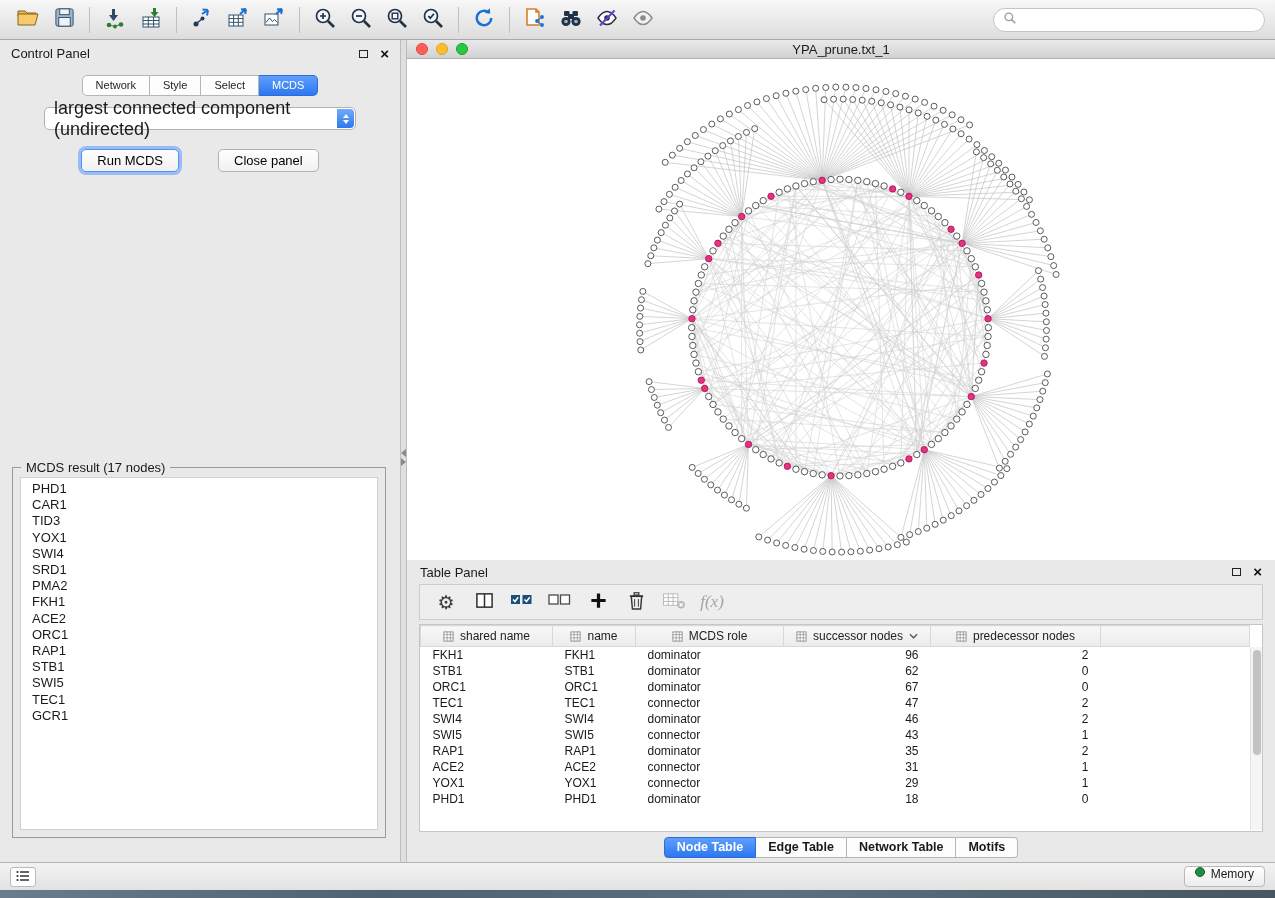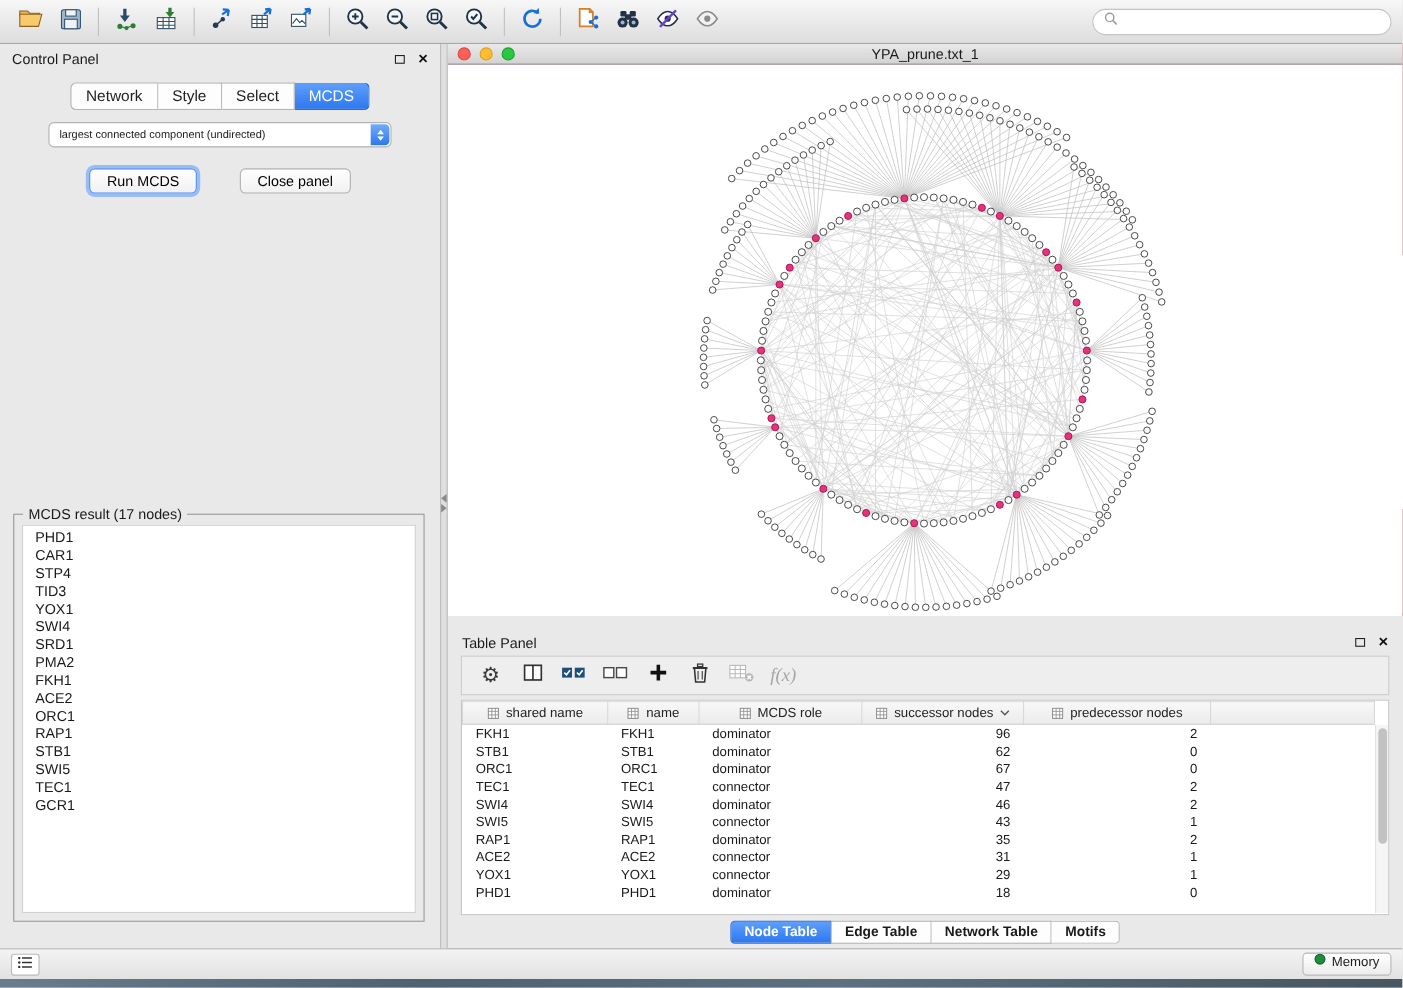--- a/index.html
+++ b/index.html
@@ -21,29 +21,29 @@
   .main { flex:1; display:flex; min-height:0; }
 
   
   .control-panel { width:400px; flex:0 0 400px; background:#e9e9e9; position:relative; }
   .cp-header { height:27px; display:flex; align-items:center; padding:0 11px; font-size:13px; }
   .win-controls { margin-left:auto; display:flex; align-items:center; gap:12px; }
   .sq-btn { width:9px; height:8px; border:1.5px solid #222; display:inline-block; }
   .x-btn { font-size:15px; font-weight:bold; color:#111; line-height:10px; }
 
   .cp-tabs { display:flex; justify-content:center; margin-top:8px; }
-  .cp-tab { padding:3px 13px 4px; font-size:14px; background:#fdfdfd; border:1px solid #b5b5b5; border-left:none; color:#222; }
+  .cp-tab { padding:3px 13px 4px; font-size:11px; background:#fdfdfd; border:1px solid #b5b5b5; border-left:none; color:#222; }
   .cp-tab:first-child { border-left:1px solid #b5b5b5; border-radius:5px 0 0 5px; }
   .cp-tab:last-child { border-radius:0 5px 5px 0; }
   .cp-tab.selected { background:linear-gradient(#5e9efc,#2d78ef); border-color:#2b6cd8; color:#fff; }
 
   .cp-opt-label { text-align:center; margin-top:24px; font-size:13px; }
 
   .cp-select { width:312px; height:23px; margin:11px auto 0; background:#fff; border:1px solid #b2b2b2;
-               border-radius:5px; display:flex; align-items:center; padding-left:9px; font-size:10px; position:relative; }
+               border-radius:5px; display:flex; align-items:center; padding-left:9px; font-size:18px; position:relative; }
   .cp-select .stepper { position:absolute; right:1px; top:1px; bottom:1px; width:17px;
                background:linear-gradient(#72abfa,#2d78ef); border-radius:0 4px 4px 0;
                display:flex; flex-direction:column; align-items:center; justify-content:center; gap:2px; }
   .tri-up { width:0; height:0; border-left:3.5px solid transparent; border-right:3.5px solid transparent; border-bottom:4px solid #fff; }
   .tri-dn { width:0; height:0; border-left:3.5px solid transparent; border-right:3.5px solid transparent; border-top:4px solid #fff; }
 
   .cp-buttons { display:flex; justify-content:center; gap:39px; margin-top:19px; }
   .btn { height:23px; padding:0 15px; font-size:13px; background:linear-gradient(#ffffff,#f1f1f1);
          border:1px solid #b2b2b2; border-radius:5px; }
   .btn.focused { border-color:#4d90fe; box-shadow:0 0 0 3px rgba(77,144,254,.5); }
@@ -67,21 +67,21 @@
                    border-bottom:3px solid #c2410c; }
   .net-titlebar { height:19px; flex:0 0 19px; background:linear-gradient(#e9e9e9,#d2d2d2); border-bottom:1px solid #b2b2b2;
                   display:flex; align-items:center; justify-content:center; font-size:13px; position:relative; }
   .traffic { position:absolute; left:9px; top:3px; display:flex; gap:8px; }
   .light { width:12px; height:12px; border-radius:50%; }
   .net-canvas { flex:1; background:#fff; }
   .net-canvas svg { display:block; width:100%; height:100%; }
 
   
   .table-panel { flex:1; background:#e9e9e9; display:flex; flex-direction:column; min-height:0; }
-  .tp-header { height:24px; flex:0 0 24px; display:flex; align-items:center; padding:0 13px; font-size:13px;margin-top:12px; }
+  .tp-header { height:24px; flex:0 0 24px; display:flex; align-items:center; padding:0 13px; font-size:13px; }
   .tp-toolbar { margin:0 12px; height:36px; flex:0 0 36px; background:#eeeeee; border:1px solid #cccccc;
                 display:flex; align-items:center; gap:10px; padding:0 12px; }
   .tp-tool { width:28px; height:28px; display:flex; align-items:center; justify-content:center; border-radius:3px; }
   .fx { font-family:"Liberation Serif", serif; font-style:italic; font-size:17px; color:#a5a5a5; }
 
   .tp-table-wrap { margin:4px 12px 0; background:#fff; border:1px solid #c6c6c6; flex:1; position:relative; overflow:hidden; }
   table.node-table { width:calc(100% - 12px); border-collapse:collapse; table-layout:fixed; }
   .node-table th { height:21px; background:linear-gradient(#f8f8f8,#ebebeb); border:1px solid #d8d8d8;
                    font-weight:normal; font-size:12px; color:#222; }
   .th-inner { display:flex; align-items:center; justify-content:center; gap:6px; }
@@ -277,21 +277,20 @@
       <div class="cp-buttons">
         <button class="btn focused">Run MCDS</button>
         <button class="btn">Close panel</button>
       </div>
 
       <div class="mcds-group">
         <span class="mcds-legend">MCDS result (17 nodes)</span>
         <div class="mcds-list">
             <div class="mcds-item">PHD1</div>
             <div class="mcds-item">CAR1</div>
-            <div class="mcds-item">STP4</div>
             <div class="mcds-item">TID3</div>
             <div class="mcds-item">YOX1</div>
             <div class="mcds-item">SWI4</div>
             <div class="mcds-item">SRD1</div>
             <div class="mcds-item">PMA2</div>
             <div class="mcds-item">FKH1</div>
             <div class="mcds-item">ACE2</div>
             <div class="mcds-item">ORC1</div>
             <div class="mcds-item">RAP1</div>
             <div class="mcds-item">STB1</div>

